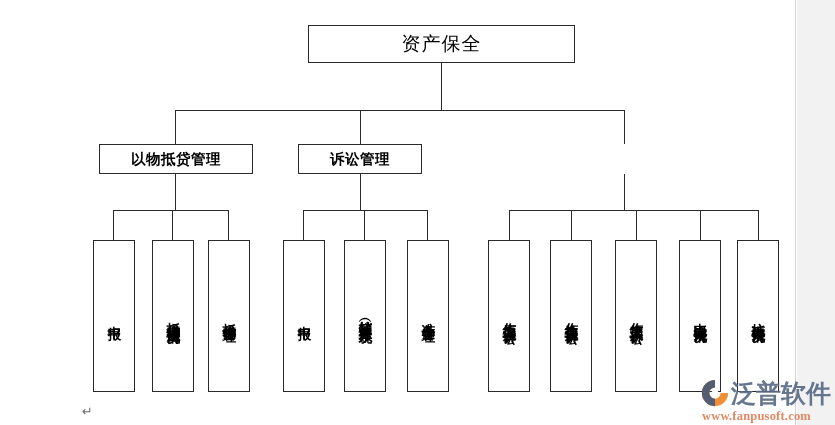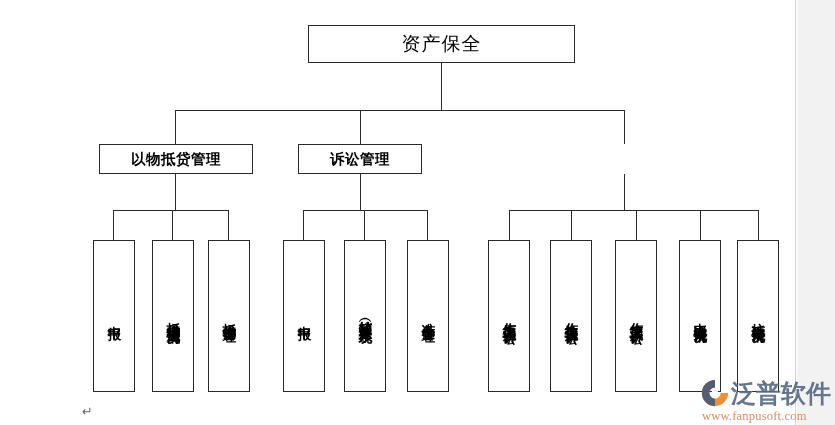--- a/index.html
+++ b/index.html
@@ -131,21 +131,21 @@
     color: #5b6b86;
     letter-spacing: 0px;
     white-space: nowrap;
     opacity: 0.92;
   }
   #wm-url {
     position: absolute;
     left: 2px;
     top: 33px;
     font-size: 12.5px;
-    font-weight: normal;
+    font-weight: bold;
     color: #e08a63;
     letter-spacing: 0.2px;
     white-space: nowrap;
     font-family: "Liberation Serif", "DejaVu Serif", serif;
   }
 </style>
 </head>
 <body>
 
 <div id="doc-page">

